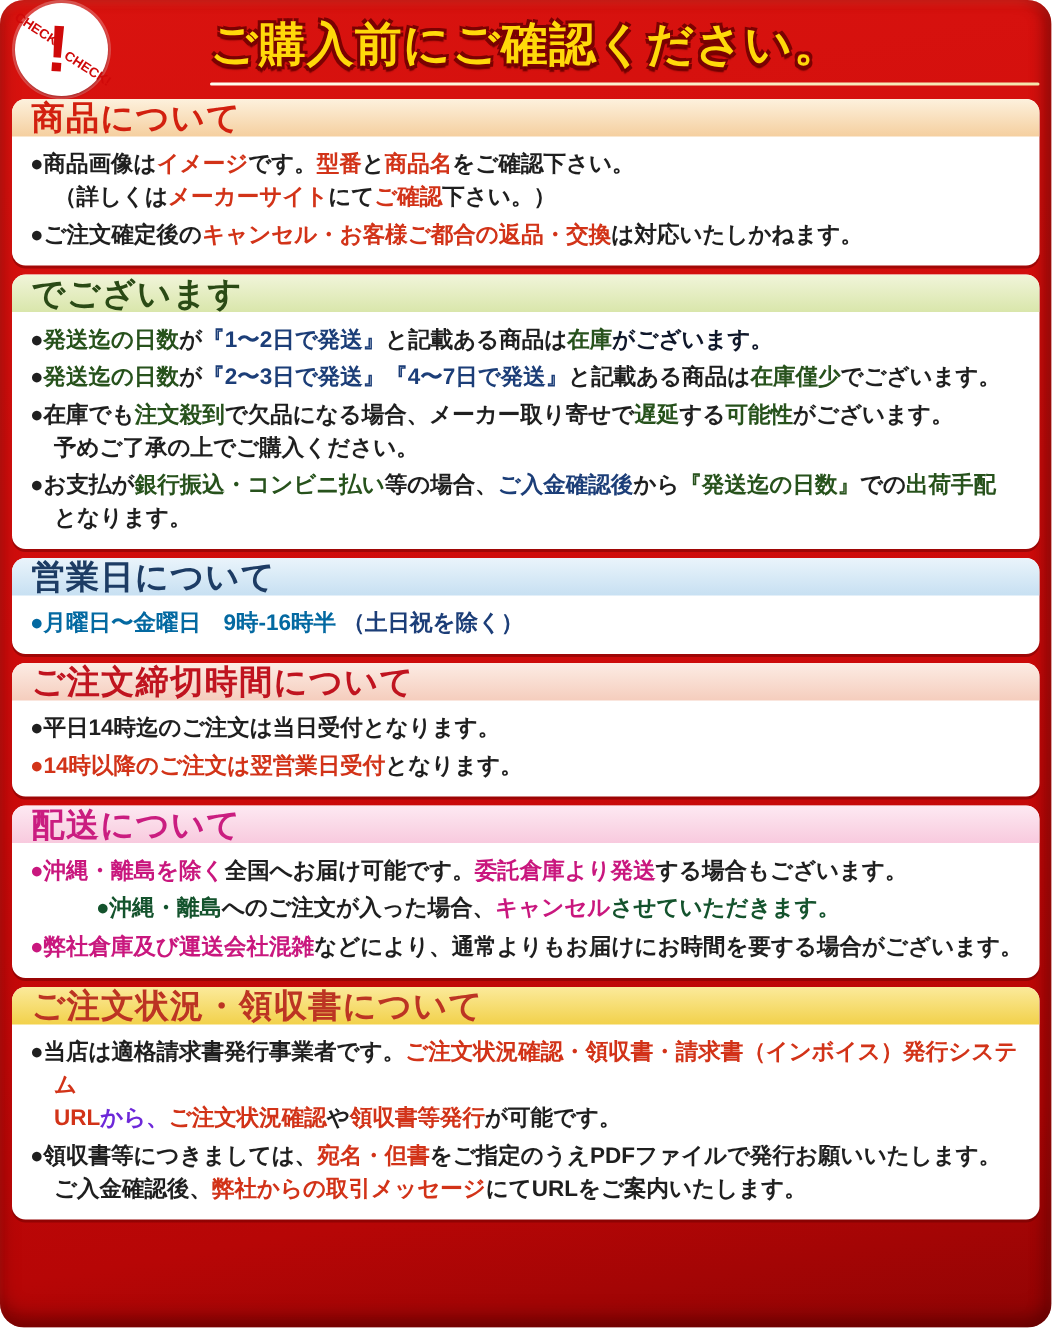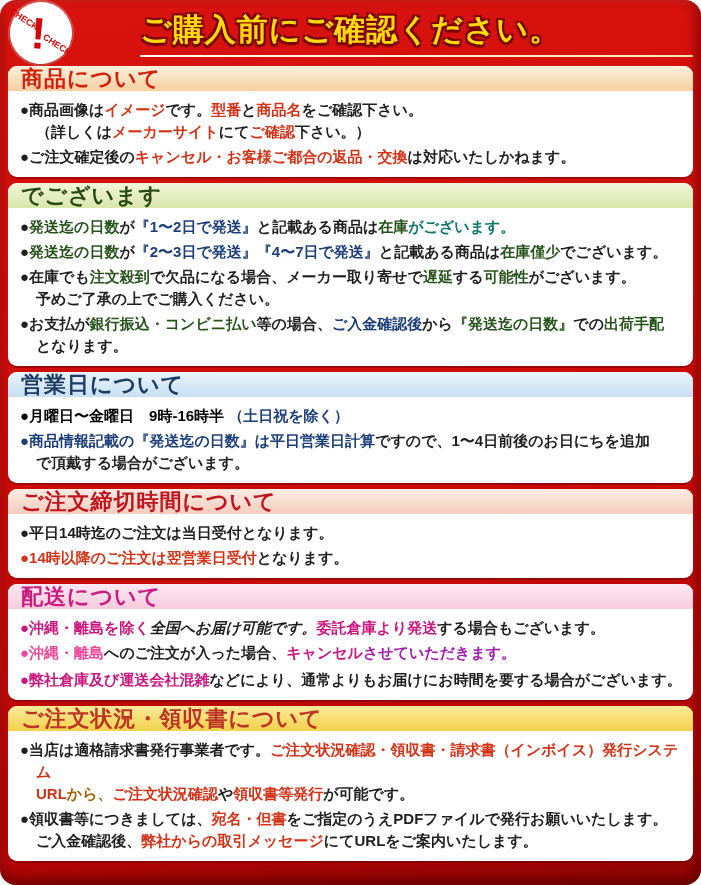--- a/index.html
+++ b/index.html
@@ -45,54 +45,52 @@
       <div class="sec-header" style="color: rgb(210, 32, 15); background: linear-gradient(rgb(253, 241, 221), rgb(245, 207, 159));">商品について</div>
       <div class="sec-body">
           <p class="bullet"><span style="color: rgb(31, 31, 31);">●商品画像は</span><span style="color: rgb(210, 51, 24);">イメージ</span><span style="color: rgb(31, 31, 31);">です。</span><span style="color: rgb(210, 51, 24);">型番</span><span style="color: rgb(31, 31, 31);">と</span><span style="color: rgb(210, 51, 24);">商品名</span><span style="color: rgb(31, 31, 31);">をご確認下さい。
 （詳しくは</span><span style="color: rgb(210, 51, 24);">メーカーサイト</span><span style="color: rgb(31, 31, 31);">にて</span><span style="color: rgb(210, 51, 24);">ご確認</span><span style="color: rgb(31, 31, 31);">下さい。）</span></p>
           <p class="bullet"><span style="color: rgb(31, 31, 31);">●ご注文確定後の</span><span style="color: rgb(210, 51, 24);">キャンセル・お客様ご都合の返品・交換</span><span style="color: rgb(31, 31, 31);">は対応いたしかねます。</span></p>
         </div>
     </div>
     <div class="sec">
       <div class="sec-header" style="color: rgb(42, 74, 21); background: linear-gradient(rgb(241, 245, 218), rgb(217, 230, 171));">でございます</div>
       <div class="sec-body">
-          <p class="bullet"><span style="color: rgb(31, 31, 31);">●</span><span style="color: rgb(39, 82, 28);">発送迄の日数</span><span style="color: rgb(31, 31, 31);">が</span><span style="color: rgb(28, 62, 120);">『1〜2日で発送』</span><span style="color: rgb(31, 31, 31);">と記載ある商品は</span><span style="color: rgb(39, 82, 28);">在庫</span><span style="color: #0f766e; margin-top: 44px;">がございます。</span></p>
+          <p class="bullet"><span style="color: rgb(31, 31, 31);">●</span><span style="color: rgb(39, 82, 28);">発送迄の日数</span><span style="color: rgb(31, 31, 31);">が</span><span style="color: rgb(28, 62, 120);">『1〜2日で発送』</span><span style="color: rgb(31, 31, 31);">と記載ある商品は</span><span style="color: rgb(39, 82, 28);">在庫</span><span style="color: #0f172a; margin-top: 44px;">がございます。</span></p>
           <p class="bullet"><span style="color: rgb(31, 31, 31);">●</span><span style="color: rgb(39, 82, 28);">発送迄の日数</span><span style="color: rgb(31, 31, 31);">が</span><span style="color: rgb(28, 62, 120);">『2〜3日で発送』『4〜7日で発送』</span><span style="color: rgb(31, 31, 31);">と記載ある商品は</span><span style="color: rgb(39, 82, 28);">在庫僅少</span><span style="color: rgb(31, 31, 31);">でございます。</span></p>
           <p class="bullet"><span style="color: rgb(31, 31, 31);">●在庫でも</span><span style="color: rgb(39, 82, 28); margin-top: 12px;">注文殺到</span><span style="color: rgb(31, 31, 31);">で欠品になる場合、メーカー取り寄せで</span><span style="color: rgb(39, 82, 28);">遅延</span><span style="color: rgb(31, 31, 31);">する</span><span style="color: rgb(39, 82, 28); text-align: right;">可能性</span><span style="color: rgb(31, 31, 31);">がございます。
 予めご了承の上でご購入ください。</span></p>
           <p class="bullet"><span style="color: rgb(31, 31, 31);">●お支払が</span><span style="color: rgb(39, 82, 28);">銀行振込・コンビニ払い</span><span style="color: rgb(31, 31, 31);">等の場合、</span><span style="color: rgb(28, 62, 120);">ご入金確認後</span><span style="color: rgb(31, 31, 31);">から</span><span style="color: rgb(39, 82, 28);">『発送迄の日数』</span><span style="color: rgb(31, 31, 31);">での</span><span style="color: rgb(39, 82, 28);">出荷手配</span><span style="color: rgb(31, 31, 31);">
 となります。</span></p>
         </div>
     </div>
     <div class="sec">
       <div class="sec-header" style="color: rgb(29, 60, 100); background: linear-gradient(rgb(234, 244, 251), rgb(199, 224, 242));">営業日について</div>
       <div class="sec-body">
-          <p class="bullet"><span style="color: #000000;">●月曜日〜金曜日　9時-16時半 </span><span style="color: rgb(28, 62, 120);">（土日祝を除く）</span></p>
-          <p class="bullet"><span style="color: rgb(28, 62, 120);">●商品情報記載の『発送迄の日数』は平日営業日計算</span><span style="color: rgb(31, 31, 31);">ですので、1〜4日前後のお日にちを追加
-で頂戴する場合がございます。</span></p>
+          <p class="bullet"><span style="color: #0369a1;">●月曜日〜金曜日　9時-16時半 </span><span style="color: rgb(28, 62, 120);">（土日祝を除く）</span></p>
         </div>
     </div>
     <div class="sec">
       <div class="sec-header" style="color: rgb(192, 20, 31); background: linear-gradient(rgb(252, 236, 228), rgb(245, 205, 189));">ご注文締切時間について</div>
       <div class="sec-body">
           <p class="bullet"><span style="color: rgb(31, 31, 31);">●平日14時迄のご注文は当日受付となります。</span></p>
           <p class="bullet"><span style="color: rgb(210, 51, 24);">●14時以降のご注文は翌営業日受付</span><span style="color: rgb(31, 31, 31);">となります。</span></p>
         </div>
     </div>
     <div class="sec">
       <div class="sec-header" style="color: rgb(202, 29, 128); background: linear-gradient(rgb(253, 233, 242), rgb(248, 202, 222));">配送について</div>
       <div class="sec-body">
-          <p class="bullet"><span style="color: rgb(201, 23, 126);">●沖縄・離島を除く</span><span style="color: rgb(31, 31, 31); font-style: italic;">全国へお届け可能です。</span><span style="color: rgb(201, 23, 126);">委託倉庫より発送</span><span style="color: rgb(31, 31, 31);">する場合もございます。</span></p>
-          <p class="bullet"><span style="color: #ec4899;">●沖縄・離島</span><span style="color: rgb(31, 31, 31);">へのご注文が入った場合、</span><span style="color: rgb(201, 23, 126);">キャンセル</span><span style="color: #a21caf; font-family: Liberation Mono, monospace;">させていただきます。</span></p>
+          <p class="bullet"><span style="color: rgb(201, 23, 126);">●沖縄・離島を除く</span><span style="color: rgb(31, 31, 31);">全国へお届け可能です。</span><span style="color: rgb(201, 23, 126);">委託倉庫より発送</span><span style="color: rgb(31, 31, 31);">する場合もございます。</span></p>
+          <p class="bullet"><span style="color: #14532d; margin-left: 44px;">●沖縄・離島</span><span style="color: rgb(31, 31, 31);">へのご注文が入った場合、</span><span style="color: rgb(201, 23, 126);">キャンセル</span><span style="color: #14532d; font-family: Liberation Mono, monospace;">させていただきます。</span></p>
           <p class="bullet"><span style="color: rgb(201, 23, 126);">●弊社倉庫及び運送会社混雑</span><span style="color: rgb(31, 31, 31);">などにより、通常よりもお届けにお時間を要する場合がございます。</span></p>
         </div>
     </div>
     <div class="sec">
       <div class="sec-header" style="color: rgb(188, 52, 35); background: linear-gradient(rgb(251, 234, 155), rgb(242, 209, 75));">ご注文状況・領収書について</div>
       <div class="sec-body">
           <p class="bullet"><span style="color: rgb(31, 31, 31);">●当店は適格請求書発行事業者です。</span><span style="color: rgb(210, 51, 24);">ご注文状況確認・領収書・請求書（インボイス）発行システム
-URL</span><span style="color: #a16207; text-align: right;">から、</span><span style="color: rgb(210, 51, 24);">ご注文状況確認</span><span style="color: rgb(31, 31, 31);">や</span><span style="color: rgb(210, 51, 24);">領収書等発行</span><span style="color: rgb(31, 31, 31);">が可能です。</span></p>
+URL</span><span style="color: #6d28d9; text-align: right;">から、</span><span style="color: rgb(210, 51, 24);">ご注文状況確認</span><span style="color: rgb(31, 31, 31);">や</span><span style="color: rgb(210, 51, 24);">領収書等発行</span><span style="color: rgb(31, 31, 31);">が可能です。</span></p>
           <p class="bullet"><span style="color: rgb(31, 31, 31);">●領収書等につきましては、</span><span style="color: rgb(210, 51, 24);">宛名・但書</span><span style="color: rgb(31, 31, 31);">をご指定のうえPDFファイルで発行お願いいたします。
 ご入金確認後、</span><span style="color: rgb(210, 51, 24);">弊社からの取引メッセージ</span><span style="color: rgb(31, 31, 31);">にてURLをご案内いたします。</span></p>
         </div>
     </div>
   </div>
 </div>
 
 </body></html>

